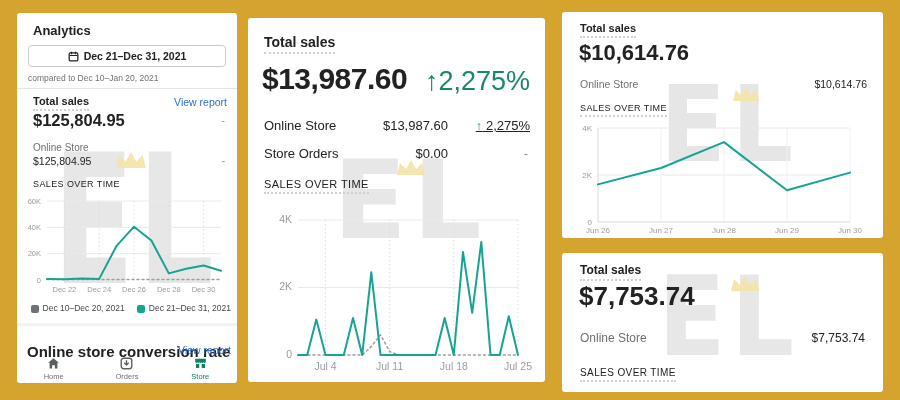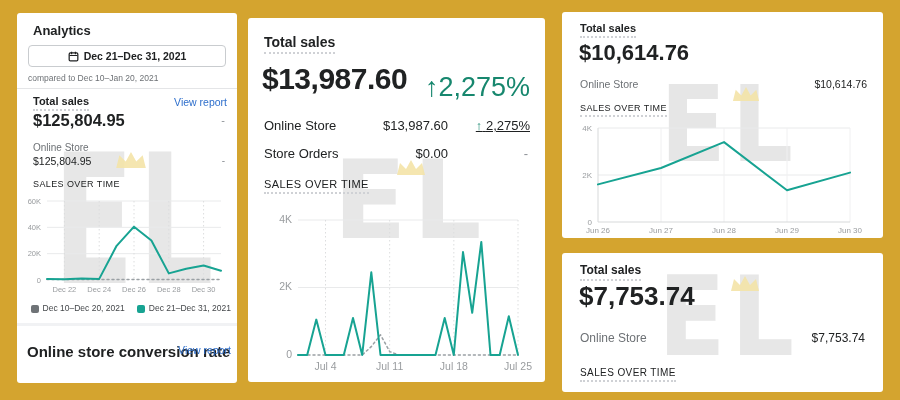--- a/index.html
+++ b/index.html
@@ -11,21 +11,21 @@
   #panel-middle{left:248px;top:18px;width:297px;height:364px;}
   #panel-topright{left:562px;top:12px;width:321px;height:226px;}
   #panel-bottomright{left:562px;top:253px;width:321px;height:139px;}
 
   .abs{position:absolute;}
   .metric-label{font-weight:bold;border-bottom:2px dotted #cfd1d5;padding-bottom:2px;display:inline-block;text-align:right;}
   .link{color:#2e6fcc;}
   .gray{color:#6d7175;}
   .dash{color:#8c9196;}
   .sot{font-weight:normal;letter-spacing:.4px;}
-  .green{color:#17876e;margin-top:6px;}
+  .green{color:#17876e;}
   svg.chart{display:block;}
 
   
   .watermark-letters{position:absolute;font-family:"DejaVu Sans",sans-serif;font-weight:bold;
       color:#d8d8d8;opacity:.62;line-height:1;letter-spacing:6px;transform-origin:left top;pointer-events:none;}
   .watermark-crown{position:absolute;opacity:.9;pointer-events:none;}
 
   
   .date-btn{left:11px;top:32px;width:198px;height:22px;border:1px solid #c9cccf;border-radius:4px;
       display:flex;align-items:center;justify-content:center;gap:5px;font-size:10.5px;font-weight:bold;background:#fff;}
@@ -108,20 +108,43 @@
         <span class="swatch" style="background: rgb(23, 163, 146);"></span>
         <span>Dec 21–Dec 31, 2021</span>
       </div>
     </div>
 
     <div class="abs band" style="top:310px;"></div>
 
     <div class="abs" style="left:10px;top:330px;font-size:15px;font-weight:bold;">Online store conversion rate</div>
     <div class="abs link" style="right:6px;top:331px;font-size:10.5px;">View report</div>
 
+    <div class="abs nav">
+      <div class="nav-item">
+        <svg width="13" height="13" viewBox="0 0 16 16">
+          <path d="M8 1.5 L14.5 7 H12.8 V14 H9.7 V10.2 H6.3 V14 H3.2 V7 H1.5 Z" fill="#5c5f62"></path>
+        </svg>
+        <span>Home</span>
+      </div>
+      <div class="nav-item">
+        <svg width="13" height="13" viewBox="0 0 16 16">
+          <rect x="1.5" y="1.5" width="13" height="13" rx="3" fill="none" stroke="#5c5f62" stroke-width="1.7"></rect>
+          <line x1="8" y1="4" x2="8" y2="9.5" stroke="#5c5f62" stroke-width="1.7"></line>
+          <polyline points="5.4,7.2 8,9.8 10.6,7.2" fill="none" stroke="#5c5f62" stroke-width="1.7"></polyline>
+        </svg>
+        <span>Orders</span>
+      </div>
+      <div class="nav-item active">
+        <svg width="13" height="13" viewBox="0 0 16 16">
+          <path d="M1.5 2 H14.5 V6.6 Q13 8 11.8 6.6 Q10.5 8 9.3 6.6 Q8 8 6.7 6.6 Q5.5 8 4.2 6.6 Q3 8 1.5 6.6 Z" fill="#0e8465"></path>
+          <path d="M2.5 8.5 H6.5 V13.5 H2.5 Z M9.5 8.5 H13.5 V13.5 H9.5 Z" fill="#0e8465"></path>
+        </svg>
+        <span>Store</span>
+      </div>
+    </div>
   </div>
 
   <div class="panel" id="panel-middle">
     <div class="watermark-letters" style="left:85px;top:129px;font-size:108px;">EL</div>
     <svg class="watermark-crown" style="left:148px;top:141px;" width="30" height="17" viewBox="0 0 30 17">
       <polygon points="1,16 4,4 10,10 15,1 20,10 26,4 29,16" fill="#f4e4a8"></polygon>
     </svg>
 
     <div class="abs metric-label" style="left:16px;top:16px;font-size:14px;">Total sales</div>
     <div class="abs" style="left:14px;top:44px;font-size:30px;font-weight:bold;letter-spacing:-.5px;">$13,987.60</div>

